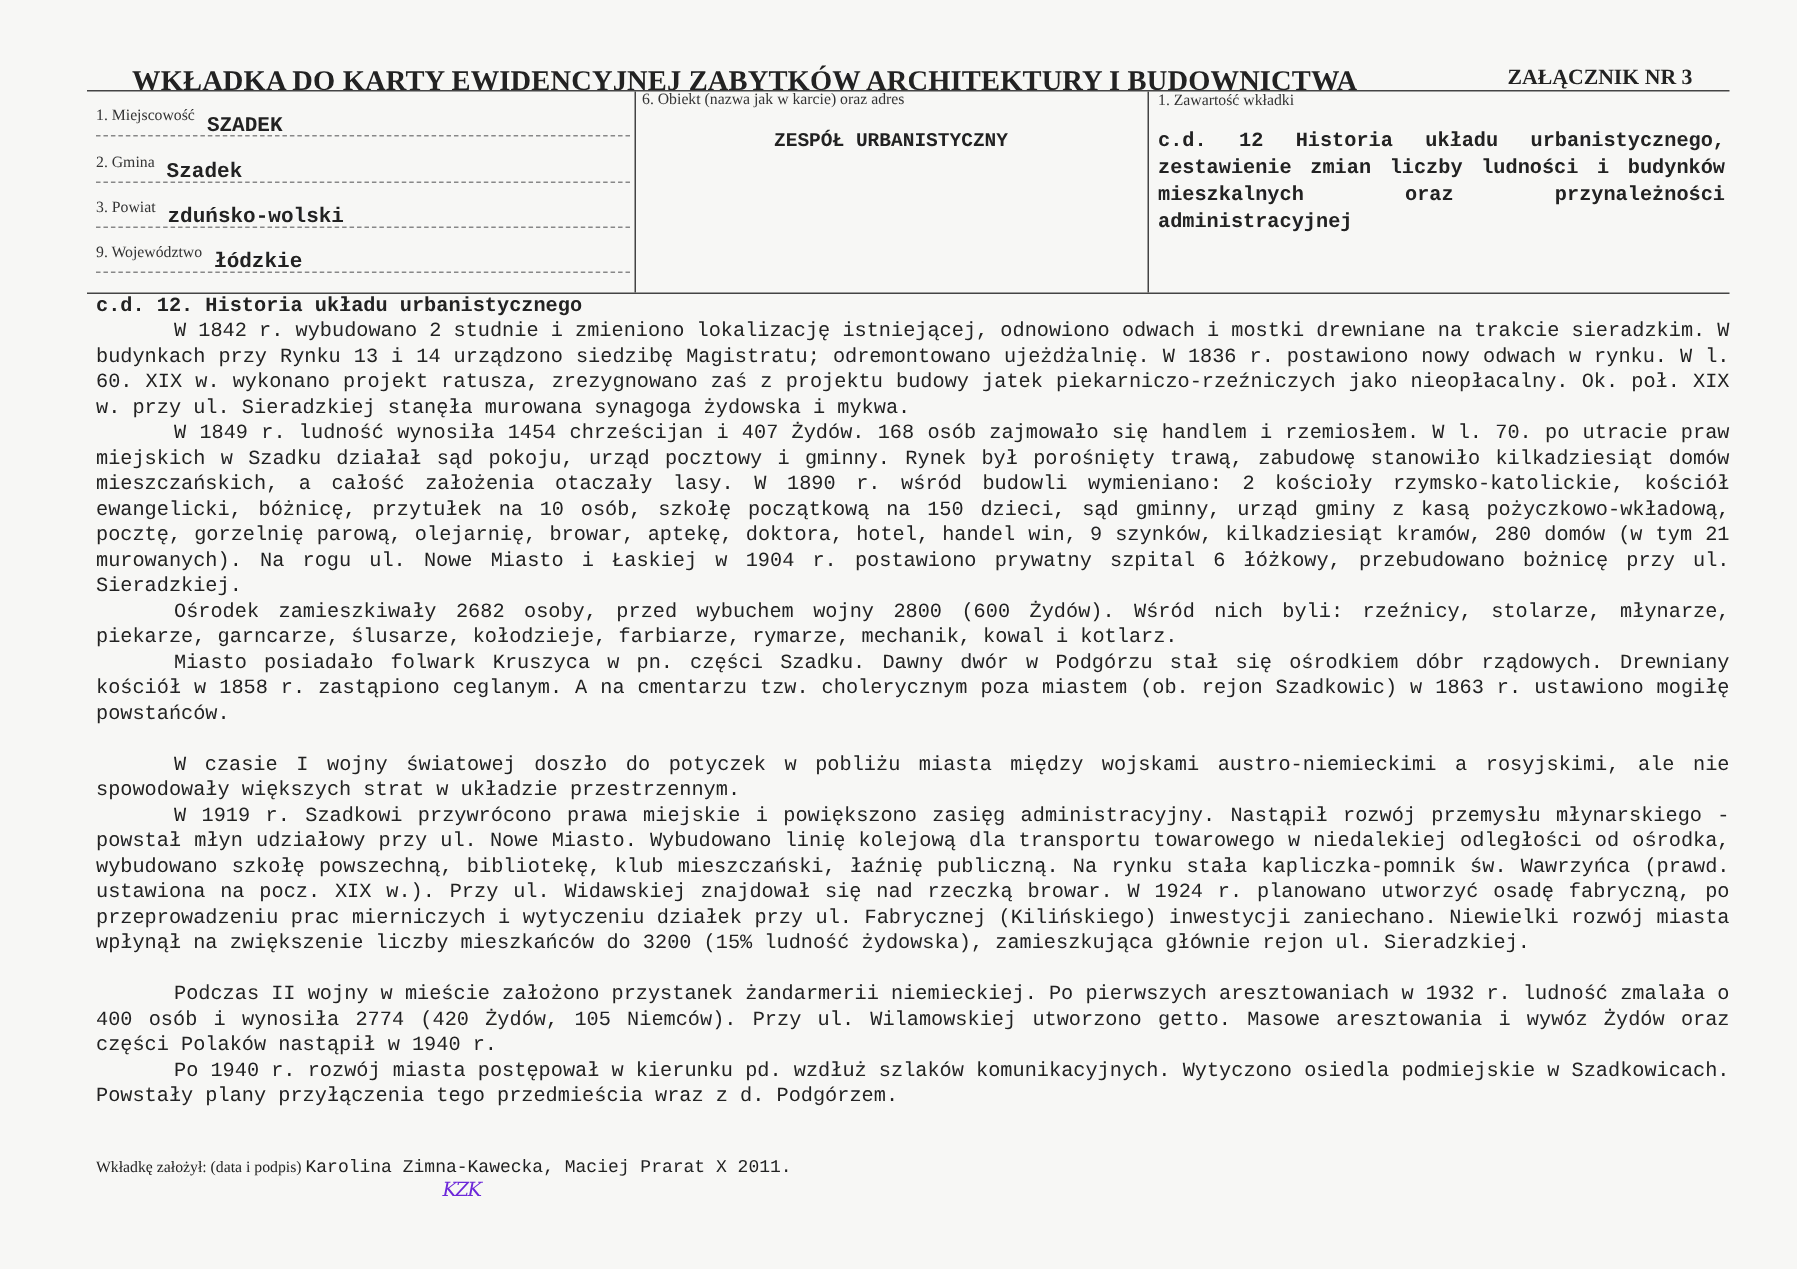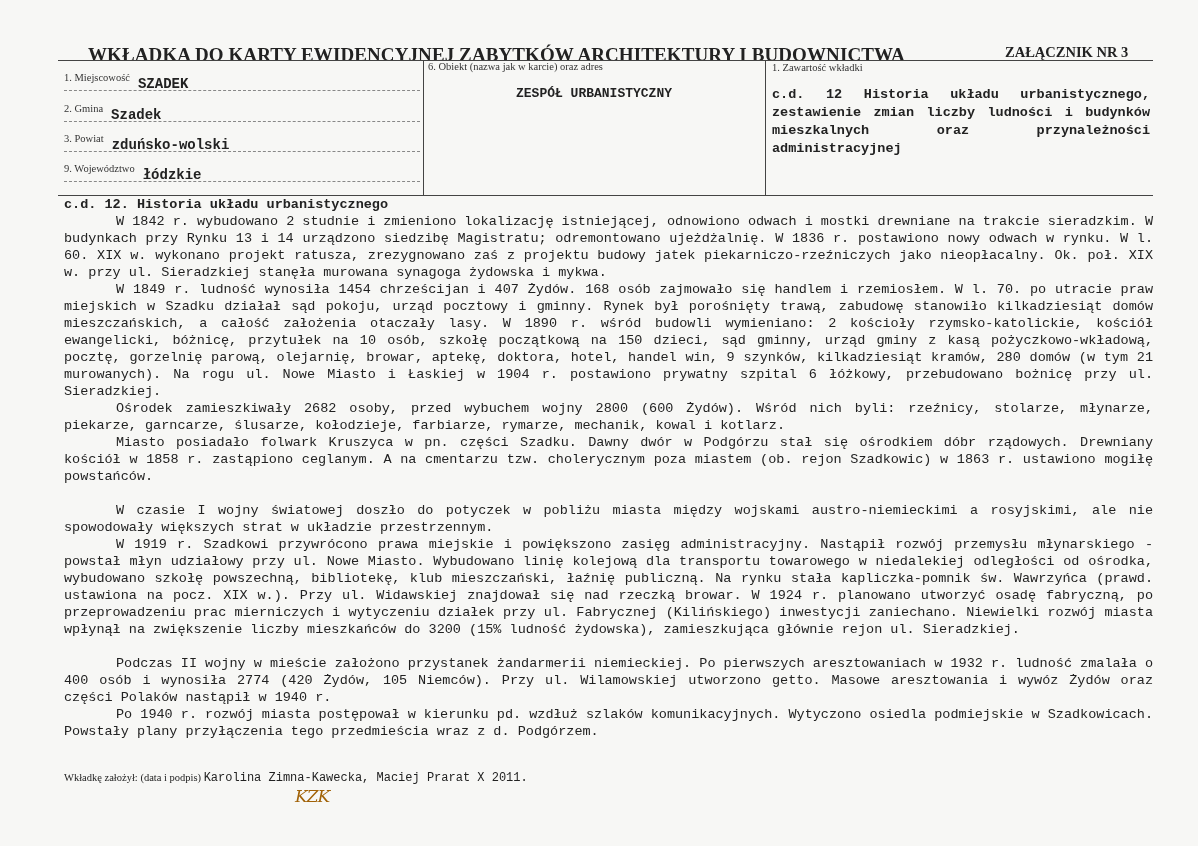--- a/index.html
+++ b/index.html
@@ -66,21 +66,21 @@
 
   .footer {
     position: absolute; left: 64px; top: 771px; width: 900px;
     font-size: 10.5px;
   }
   .footer .label { font-family: "Liberation Serif", serif; }
   .footer .value { font-family: "Liberation Mono", monospace; font-size: 12px; }
   .signature {
     position: absolute; left: 295px; top: 786px;
     font-family: "DejaVu Serif", serif; font-style: italic;
-    font-size: 17px; color: #a16207; letter-spacing: -1px;
+    font-size: 13px; color: #6d28d9; letter-spacing: -1px;
   }
 </style>
 </head>
 <body>
 
 <div class="page">
 
   <div class="doc-title serif">WKŁADKA DO KARTY EWIDENCYJNEJ ZABYTKÓW ARCHITEKTURY I BUDOWNICTWA</div>
   <div class="annex serif">ZAŁĄCZNIK NR 3</div>
 

